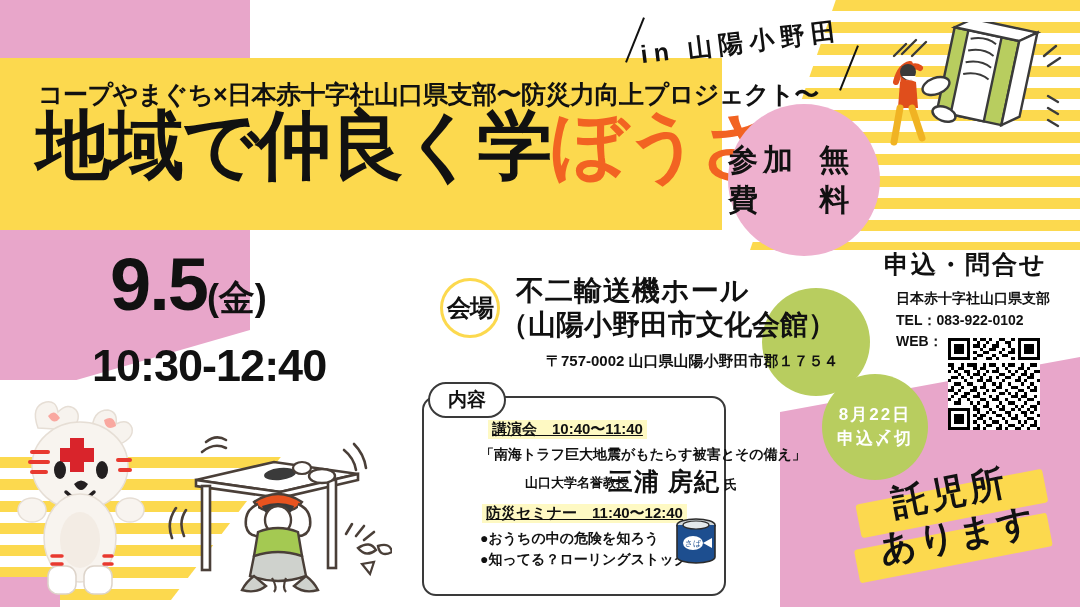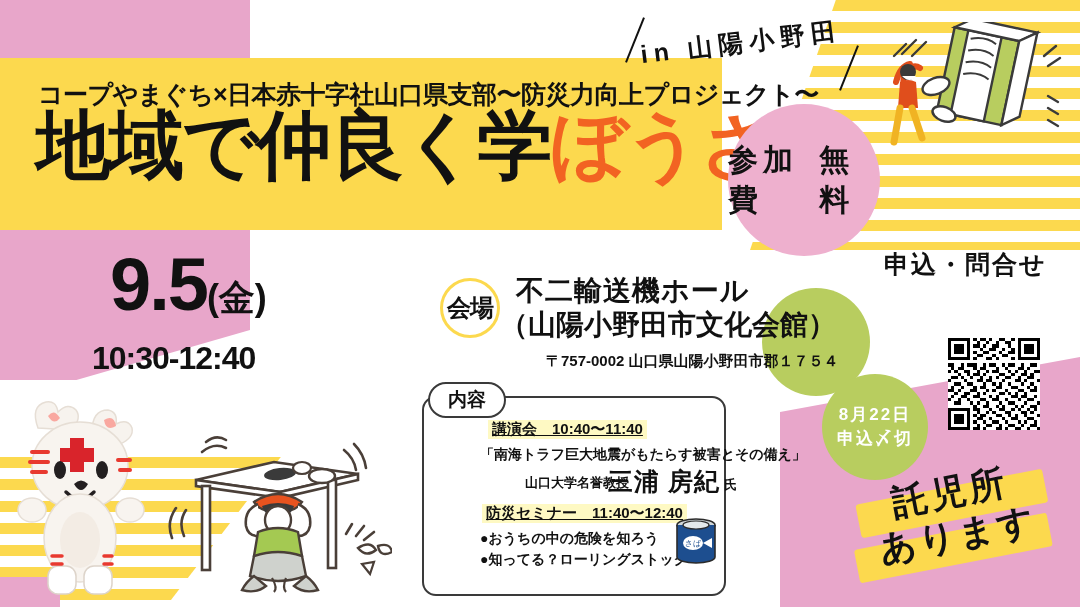--- a/index.html
+++ b/index.html
@@ -38,21 +38,21 @@
   .slash.b{left:848px;top:44px;transform:rotate(22deg);}
 
   .free-circle{position:absolute;left:728px;top:104px;width:152px;height:152px;border-radius:50%;
       background:#eeb0ce;display:flex;flex-direction:row;align-items:center;justify-content:center;}
   .free-circle div{font-size:30px;font-weight:bold;letter-spacing:5px;color:#111;line-height:1.35;}
 
   
   .date{position:absolute;left:110px;top:248px;font-size:74px;font-weight:bold;color:#111;
       letter-spacing:-2px;line-height:1;white-space:nowrap;}
   .date .dow{font-size:36px;letter-spacing:0;}
-  .time{position:absolute;left:92px;top:340px;font-size:32px;font-weight:bold;color:#111;
+  .time{position:absolute;left:92px;top:340px;font-size:45px;font-weight:bold;color:#111;
       letter-spacing:-1px;white-space:nowrap;}
 
   
   .venue-badge{position:absolute;left:440px;top:278px;width:54px;height:54px;border-radius:50%;
       border:3px solid #fcd94e;display:flex;align-items:center;justify-content:center;}
   .venue-badge span{font-size:24px;font-weight:bold;color:#111;letter-spacing:-1px;}
   .venue-name{position:absolute;left:516px;top:272px;font-size:28px;font-weight:bold;color:#111;
       letter-spacing:1px;white-space:nowrap;text-align:center;}
   .venue-sub{position:absolute;left:500px;top:306px;font-size:28px;font-weight:bold;color:#111;
       letter-spacing:0;white-space:nowrap;}
@@ -183,20 +183,25 @@
   <svg class="can" viewBox="0 0 48 50">
     <ellipse cx="24" cy="9" rx="19" ry="6" fill="#cfd6d8" stroke="#2b2b2b" stroke-width="1.6"></ellipse>
     <path d="M5 9 L5 41 a19 6 0 0 0 38 0 L43 9" fill="#1d4e8f" stroke="#2b2b2b" stroke-width="1.6"></path>
     <ellipse cx="24" cy="9" rx="13" ry="4" fill="#e4e9eb" stroke="#2b2b2b" stroke-width="1.2"></ellipse>
     <ellipse cx="21" cy="27" rx="10" ry="7" fill="#ffffff"></ellipse>
     <text x="21" y="30" font-size="8" text-anchor="middle" fill="#1d4e8f" font-family="'Liberation Sans',sans-serif">さば</text>
     <path d="M31 27 l9 -5 l0 10 Z" fill="#ffffff"></path>
   </svg>
 
   <div class="contact-title">申込・問合せ</div>
+  <div class="contact-lines">
+    <div>日本赤十字社山口県支部</div>
+    <div>TEL：083-922-0102</div>
+    <div>WEB：</div>
+  </div>
   <svg class="qr" viewBox="0 0 29 29" shape-rendering="crispEdges">
     <rect width="29" height="29" fill="#fff"></rect>
     <g fill="#000">
       <path d="M0 0h7v7H0z M1 1h5v5H1z" fill="#000"></path>
         <rect x="1" y="1" width="5" height="5" fill="#fff"></rect>
         <rect x="2" y="2" width="3" height="3" fill="#000"></rect>
       <path d="M22 0h7v7h-7z"></path>
         <rect x="23" y="1" width="5" height="5" fill="#fff"></rect>
         <rect x="24" y="2" width="3" height="3" fill="#000"></rect>
       <path d="M0 22h7v7H0z"></path>

